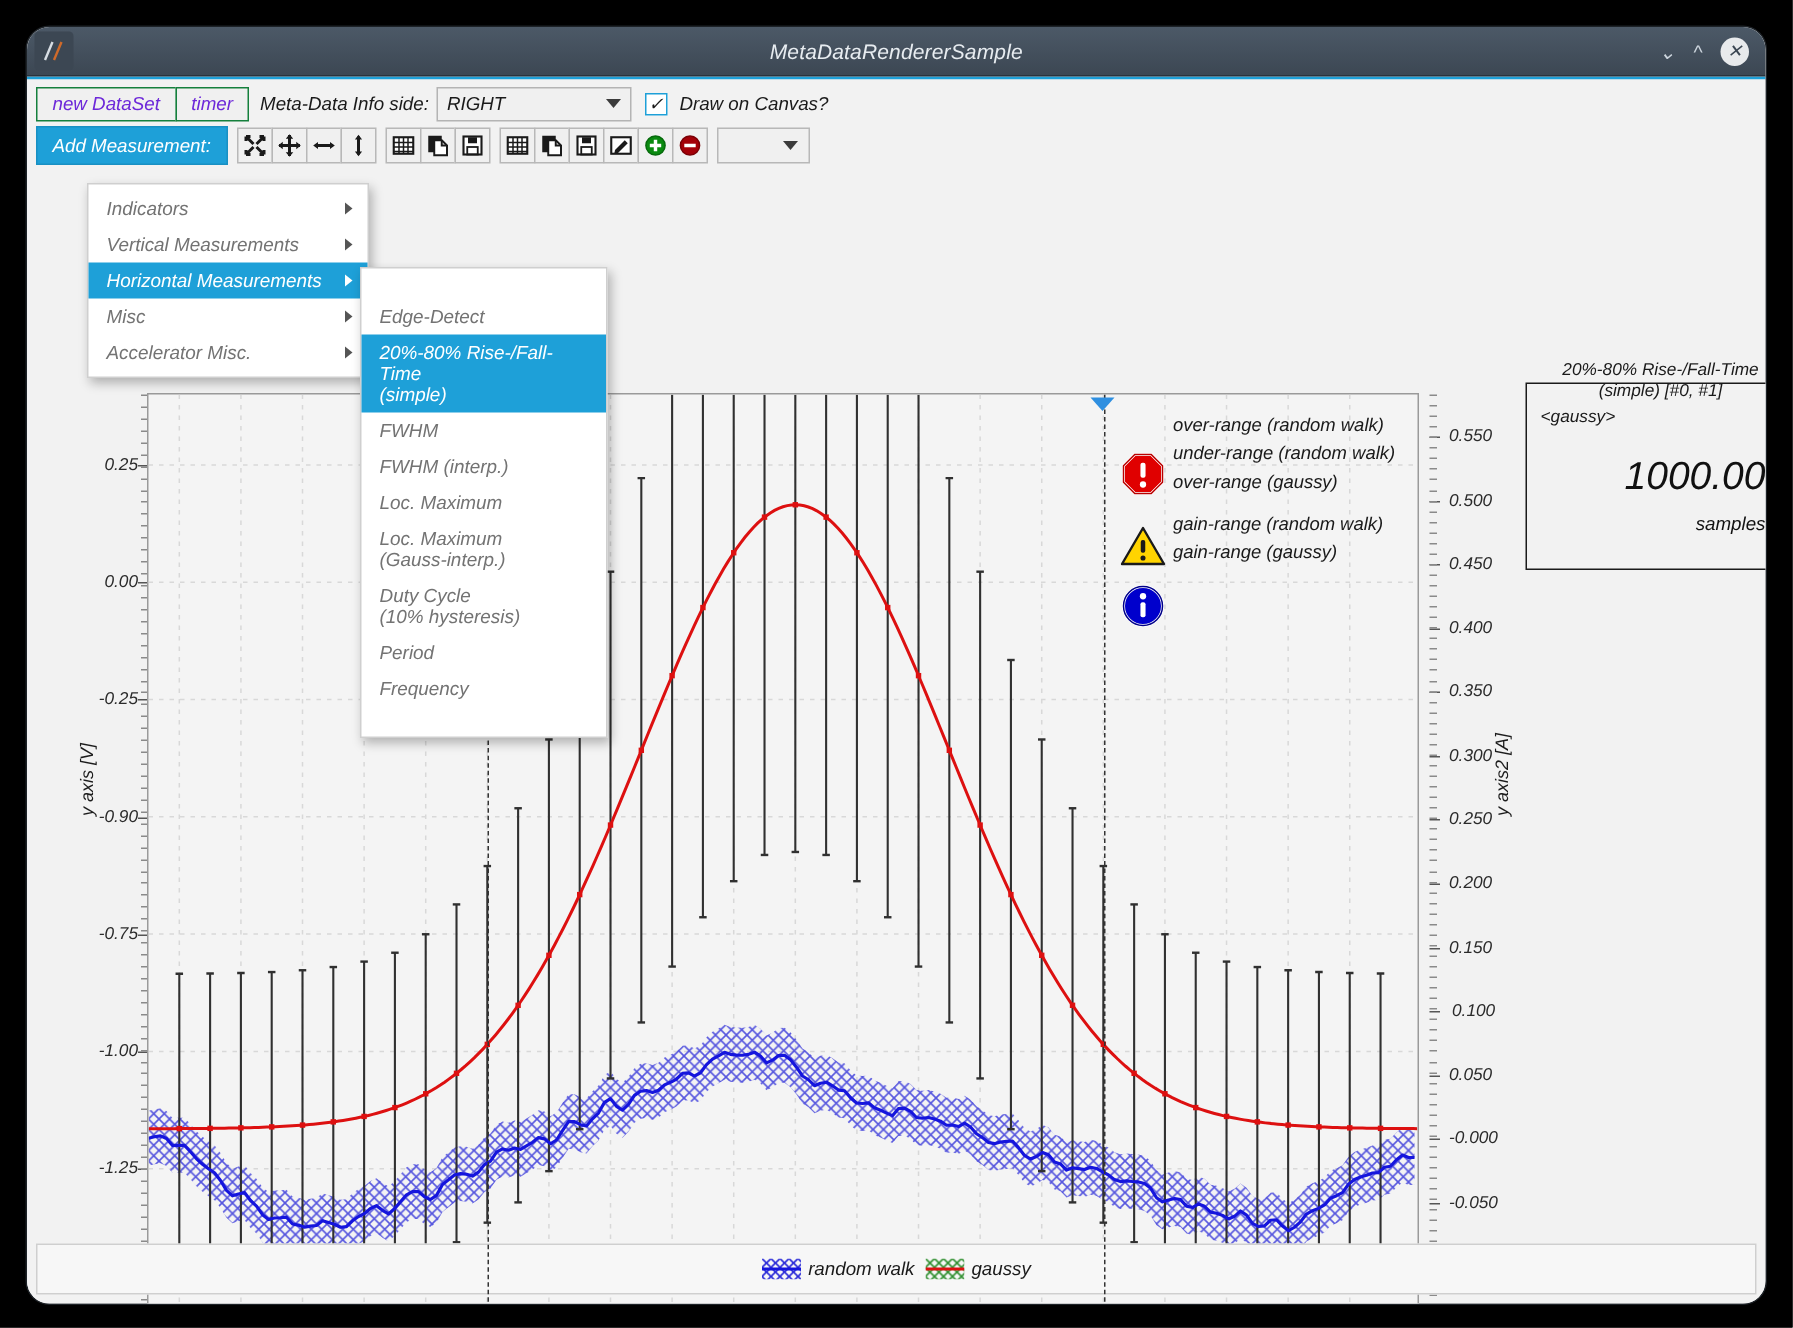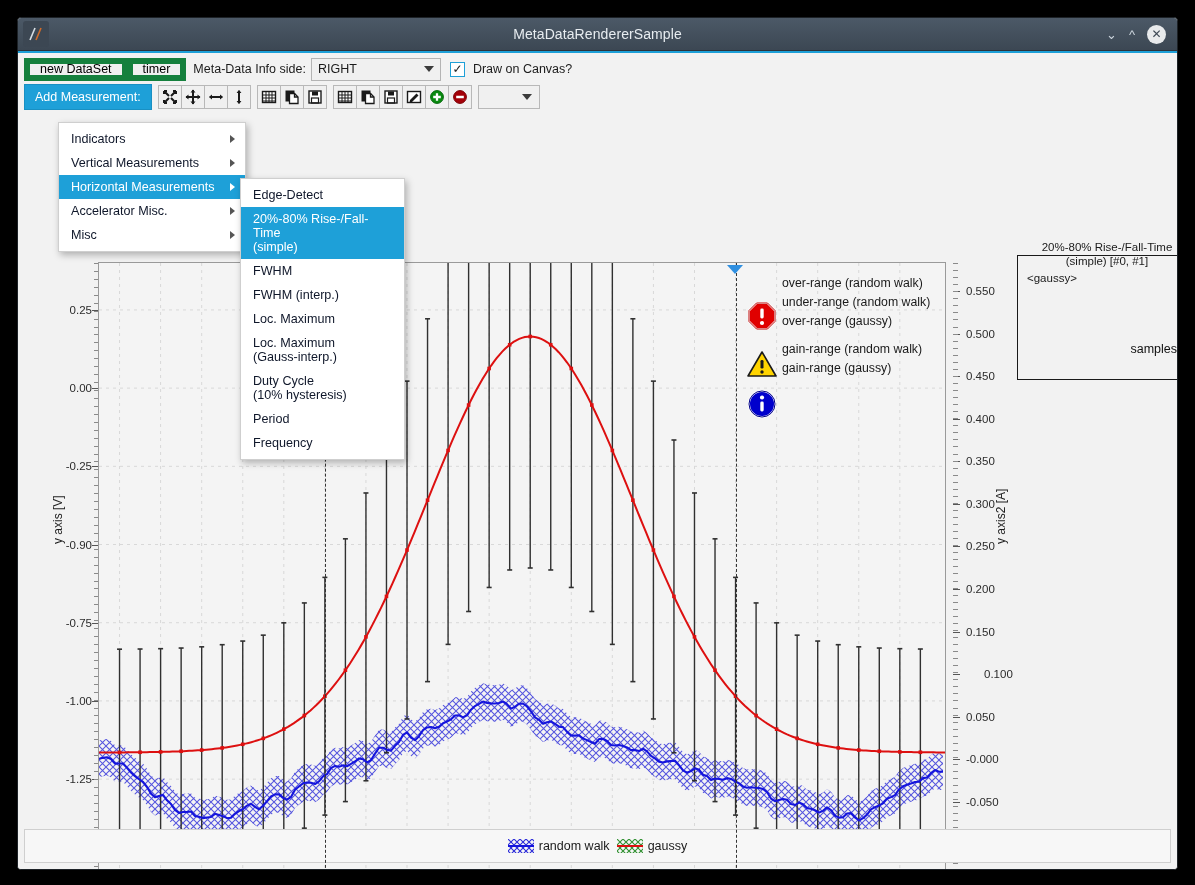--- a/index.html
+++ b/index.html
@@ -15,25 +15,26 @@
     width: 1195px; height: 885px;
     background: #000000;
   }
   
   #window {
     position: absolute;
     left: 17px; top: 17px;
     width: 1161px; height: 853px;
     background: #f2f2f2;
     border: 1px solid #1d2227;
-    border-radius: 4px;
+    border-radius: 16px;
     box-shadow: 0 6px 22px rgba(0,0,0,0.75);
     overflow: hidden;
     display: flex;
     flex-direction: column;
+    font-style: italic;
   }
   #titlebar {
     height: 33px;
     background: linear-gradient(#4c5967, #3c4753);
     border-bottom: 1px solid #2b333c;
     display: flex;
     align-items: center;
     position: relative;
     flex: 0 0 auto;
   }
@@ -88,23 +89,23 @@
   #row1 {
     display: flex; align-items: center;
     padding: 4px 4px 0 6px;
     height: 28px;
     gap: 0px;
   }
   .tabbtn {
     height: 23px;
     padding: 0 10px;
     background: #f0f0f0;
-    border: 6px solid #15803d;
+    border: 1px solid #15803d;
     font-size: 12.5px;
-    color: #000000;
+    color: #6d28d9;
     display: flex; align-items: center;
     margin-right: -1px;
   }
   .lbl-inline { font-size: 12.5px; color: #1a1a1a; margin-left: 8px; margin-right: 5px; }
   .combo {
     width: 130px; height: 23px;
     background: #f0f0f0;
     border: 1px solid #b4b4b4;
     display: flex; align-items: center;
     padding: 0 6px;
@@ -178,27 +179,27 @@
     padding: 4px 0;
   }
   #menu2 {
     position: absolute;
     left: 222px; top: 160px;
     width: 165px;
     background: #ffffff;
     border: 1px solid #cfcfcf;
     box-shadow: 2px 3px 7px rgba(0,0,0,0.28);
     z-index: 71;
-    padding: 4px 0;
+    padding: 20px 0;
   }
   .mi {
     display: flex; align-items: center;
     padding: 5px 10px 5px 12px;
     font-size: 12.6px;
-    color: #0f172a;
+    color: #737373;
     line-height: 14px;
     min-height: 24px;
     white-space: pre-line;
   }
   .mi.sel { background: #1ea0d8; color: #ffffff; }
   .mi .arrow {
     margin-left: auto;
     width: 0; height: 0;
     border-top: 4px solid transparent;
     border-bottom: 4px solid transparent;
@@ -594,21 +595,21 @@
             <div class="ytick2" style="left: 14px; top: 199.331px;">0.350</div>
             <div style="position: absolute; left: 1px; width: 7px; height: 1px; background: rgb(85, 85, 85); top: 199.331px;"></div>
             <div class="ytick2" style="left: 14px; top: 241.891px;">0.300</div>
             <div style="position: absolute; left: 1px; width: 7px; height: 1px; background: rgb(85, 85, 85); top: 241.891px;"></div>
             <div class="ytick2" style="left: 14px; top: 284.452px;">0.250</div>
             <div style="position: absolute; left: 1px; width: 7px; height: 1px; background: rgb(85, 85, 85); top: 284.452px;"></div>
             <div class="ytick2" style="left: 14px; top: 327.012px;">0.200</div>
             <div style="position: absolute; left: 1px; width: 7px; height: 1px; background: rgb(85, 85, 85); top: 327.012px;"></div>
             <div class="ytick2" style="left: 14px; top: 369.572px;">0.150</div>
             <div style="position: absolute; left: 1px; width: 7px; height: 1px; background: rgb(85, 85, 85); top: 369.572px;"></div>
-            <div class="ytick2" style="left: 32px; top: 412.133px;">0.100</div>
+            <div class="ytick2" style="left: 16px; top: 412.133px;">0.100</div>
             <div style="position: absolute; left: 1px; width: 7px; height: 1px; background: rgb(85, 85, 85); top: 412.133px;"></div>
             <div class="ytick2" style="left: 14px; top: 454.693px;">0.050</div>
             <div style="position: absolute; left: 1px; width: 7px; height: 1px; background: rgb(85, 85, 85); top: 454.693px;"></div>
             <div class="ytick2" style="left: 14px; top: 497.253px;">-0.000</div>
             <div style="position: absolute; left: 1px; width: 7px; height: 1px; background: rgb(85, 85, 85); top: 497.253px;"></div>
             <div class="ytick2" style="left: 14px; top: 539.814px;">-0.050</div>
             <div style="position: absolute; left: 1px; width: 7px; height: 1px; background: rgb(85, 85, 85); top: 539.814px;"></div>
             <div class="ytick2" style="left: 14px; top: 582.374px;">-0.100</div>
             <div style="position: absolute; left: 1px; width: 7px; height: 1px; background: rgb(85, 85, 85); top: 582.374px;"></div>
             <div style="position: absolute; left: 1px; width: 5px; height: 1px; background: rgb(138, 138, 138); top: 1px;"></div>
@@ -952,20 +953,21 @@
                 <rect x="13.3" y="12.5" width="3.4" height="10" rx="1.4" fill="#ffffff"></rect>
               </svg>
             </div>
           </div>
         </div>
 
         <div id="meas-caption">20%-80% Rise-/Fall-Time
 (simple) [#0, #1]</div>
         <div id="meas-box"></div>
         <div id="meas-sub">&lt;gaussy&gt;</div>
+        <div id="meas-value">1000.00</div>
         <div id="meas-unit">samples</div>
       </div>
 
       <div id="bottom-legend">
         <div class="leg-item">
           <svg class="leg-swatch" viewBox="0 0 26 14">
             <rect x="0" y="0" width="26" height="14" fill="url(#lgBlue)"></rect>
             <defs>
                 <pattern id="lgBlue" width="6" height="6" patternUnits="userSpaceOnUse">
               <path d="M0,0 l6,6 M6,0 l-6,6" stroke="#2a2ad8" stroke-width="1.1"></path>
@@ -987,22 +989,22 @@
           </svg>
           <span>gaussy</span>
         </div>
       </div>
     </div>
 
     <div id="menu1">
         <div class="mi"><span>Indicators</span><span class="arrow"></span></div>
         <div class="mi"><span>Vertical Measurements</span><span class="arrow"></span></div>
         <div class="mi sel"><span>Horizontal Measurements</span><span class="arrow"></span></div>
+        <div class="mi"><span>Misc</span><span class="arrow"></span></div>
         <div class="mi"><span>Accelerator Misc.</span><span class="arrow"></span></div>
-        <div class="mi"><span>Misc</span><span class="arrow"></span></div>
       </div>
     <div id="menu2">
         <div class="mi"><span>Edge-Detect</span></div>
         <div class="mi sel"><span>20%-80% Rise-/Fall-Time
  (simple)</span></div>
         <div class="mi"><span>FWHM</span></div>
         <div class="mi"><span>FWHM (interp.)</span></div>
         <div class="mi"><span>Loc. Maximum</span></div>
         <div class="mi"><span>Loc. Maximum
 (Gauss-interp.)</span></div>

